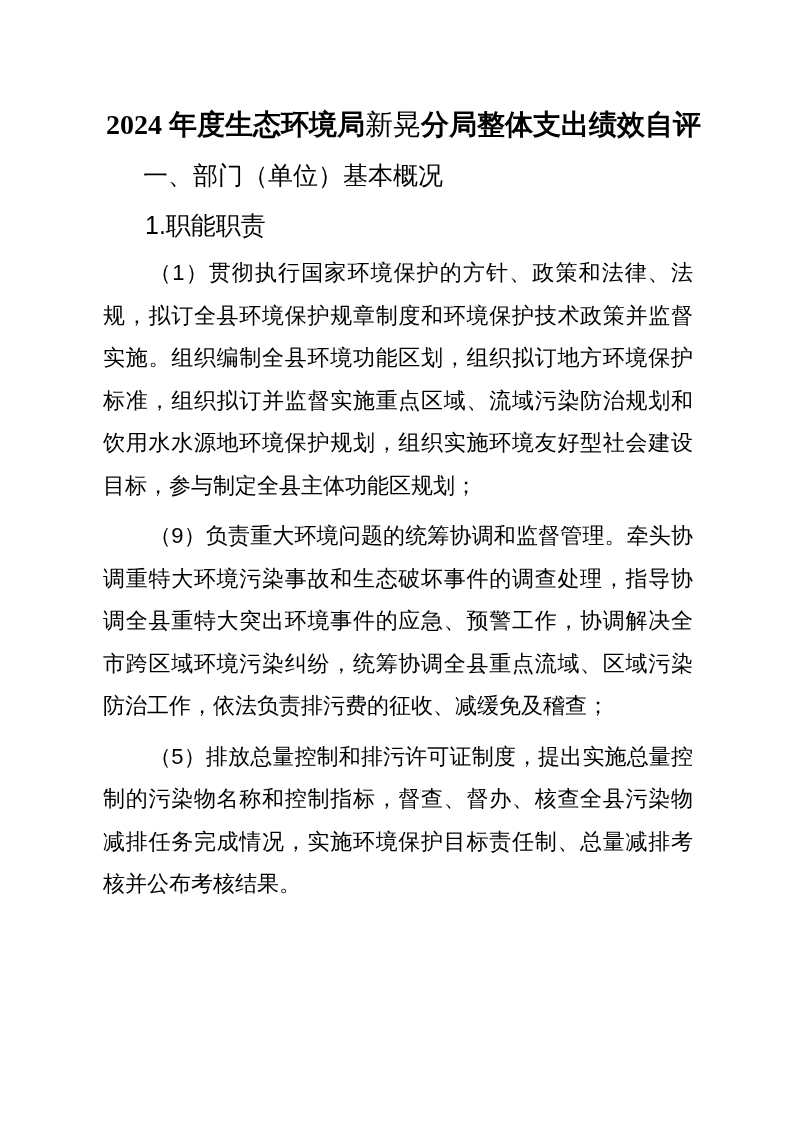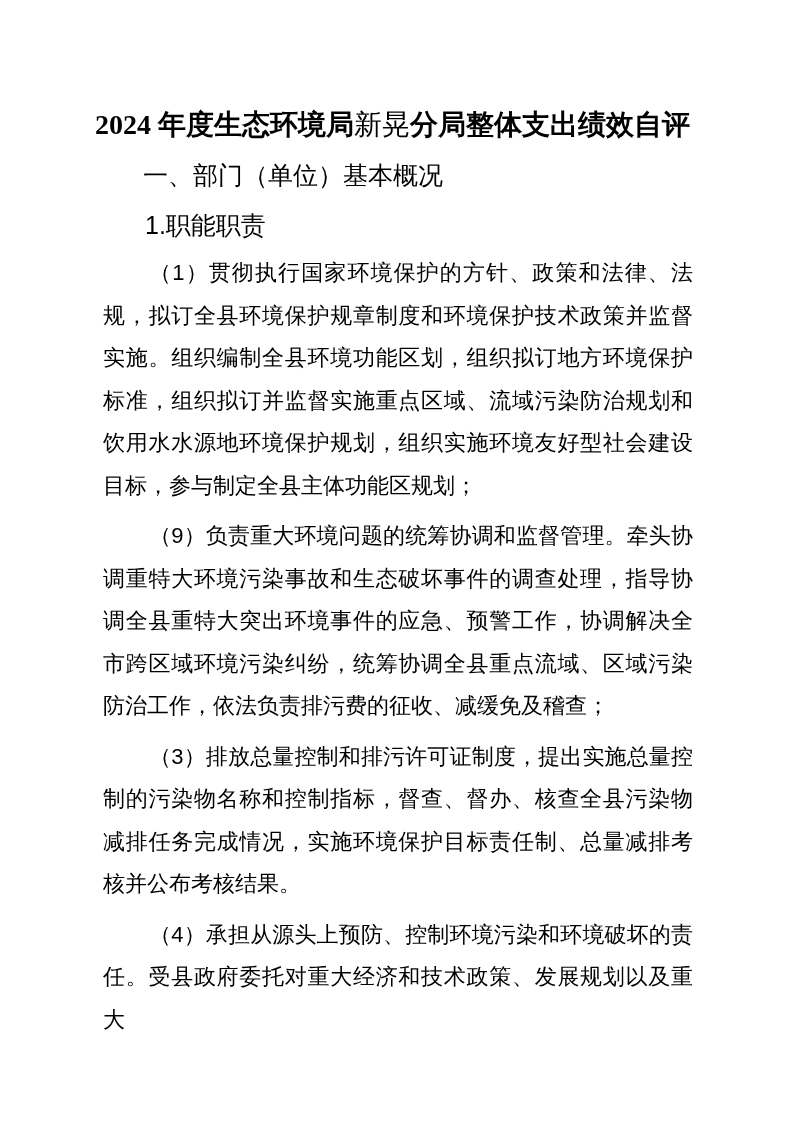--- a/index.html
+++ b/index.html
@@ -16,21 +16,21 @@
     box-sizing: border-box;
     padding: 94px 92px 0 95px;
     overflow: hidden;
     font-family: "Liberation Sans", "DejaVu Sans", sans-serif;
   }
   .doc-title {
     font-family: "Liberation Serif", "DejaVu Serif", serif;
     font-weight: bold;
     font-size: 28px;
     line-height: 62px;
-    text-align: left;
+    text-align: right;
     letter-spacing: 0px;
     white-space: nowrap;
   }
   .doc-title .line2 {
     white-space: normal;
   }
   .title-light {
     font-weight: normal;
   }
   .sec-h1, .sec-h2 {
@@ -58,17 +58,16 @@
     <div class="line1"><span>2024 年度生态环境局</span><span class="title-light">新晃</span><span>分局整体支出绩效自评</span></div>
   </div>
 
   <div class="sec-h1">一、部门（单位）基本概况</div>
 
   <div class="sec-h2">1.职能职责</div>
 
   <div class="body-text">
     <p>（1）贯彻执行国家环境保护的方针、政策和法律、法规，拟订全县环境保护规章制度和环境保护技术政策并监督实施。组织编制全县环境功能区划，组织拟订地方环境保护标准，组织拟订并监督实施重点区域、流域污染防治规划和饮用水水源地环境保护规划，组织实施环境友好型社会建设目标，参与制定全县主体功能区规划；</p>
     <p>（9）负责重大环境问题的统筹协调和监督管理。牵头协调重特大环境污染事故和生态破坏事件的调查处理，指导协调全县重特大突出环境事件的应急、预警工作，协调解决全市跨区域环境污染纠纷，统筹协调全县重点流域、区域污染防治工作，依法负责排污费的征收、减缓免及稽查；</p>
-    <p>（3）排放总量控制和排污许可证制度，提出实施总量控制的污染物名称和控制指标，督查、督办、核查全县污染物减排任务完成情况，实施环境保护目标责任制、总量减排考核并公布考核结果。</p>
-    <p>（4）承担从源头上预防、控制环境污染和环境破坏的责任。受县政府委托对重大经济和技术政策、发展规划以及重大</p>
+    <p>（5）排放总量控制和排污许可证制度，提出实施总量控制的污染物名称和控制指标，督查、督办、核查全县污染物减排任务完成情况，实施环境保护目标责任制、总量减排考核并公布考核结果。</p>
   </div>
 
 </div>
 
 </body></html>

